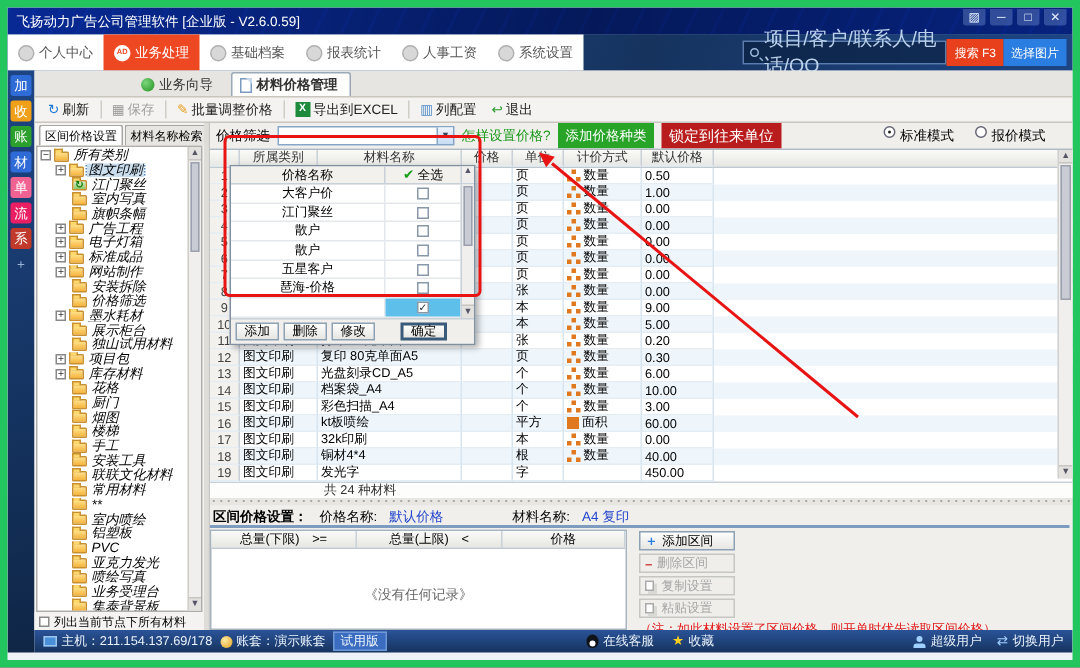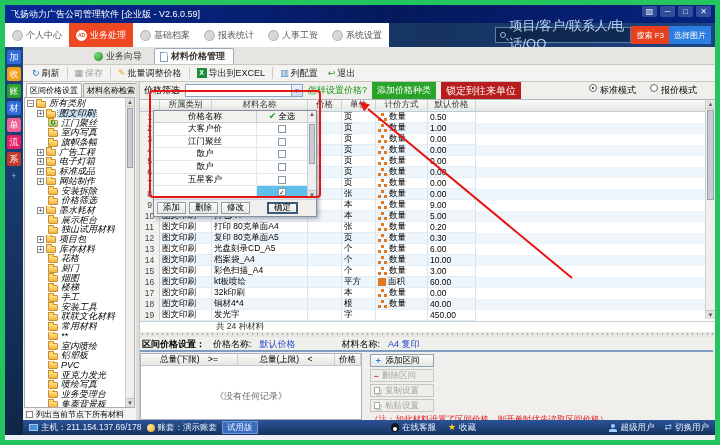--- a/index.html
+++ b/index.html
@@ -101,21 +101,21 @@
   .g-summary{height:11px;display:flex;align-items:center;padding-left:76px;background:#fdfdfb;border-top:1px solid #c8d0d8;color:#333;}
   .g-scroll{position:absolute;right:0;top:0;bottom:11px;width:10px;background:#f0efed;border-left:1px solid #d0d0d0;font-size:6px;color:#556;text-align:center;}
 
   .splith{height:6px;background:#e8e6e2;background-image:radial-gradient(circle,#a8a6a0 18%,transparent 22%);background-size:5px 4px;background-position:center;background-repeat:repeat-x;}
 
   
   .bottompanel{flex:1;background:#f0efec;font-size:9px;display:flex;flex-direction:column;padding:1px 2px 0 0;min-height:0;}
   .bp-title{height:14px;display:flex;gap:8px;align-items:center;border-bottom:2px solid #7e9cc0;padding-left:2px;}
   .blue-link{color:#2244cc;}
   .bp-content{flex:1;display:flex;gap:8px;min-height:0;padding-top:1px;}
-  .bp-table{width:222px;background:#fff;border:1px solid #a8b4c0;display:flex;flex-direction:column;}
+  .bp-table{width:278px;background:#fff;border:1px solid #a8b4c0;display:flex;flex-direction:column;}
   .bp-head{display:flex;height:12px;background:linear-gradient(#fafaf8,#e6e6e2);border-bottom:1px solid #c0c8d0;font-size:8.5px;}
   .bp-hc{border-right:1px solid #c8d0d8;display:flex;align-items:center;justify-content:center;}
   .bh0{width:97px;}.bh1{width:97px;}.bh2{flex:1;}
   .bp-body{flex:1;position:relative;}
   .bp-empty{position:absolute;left:0;right:0;top:45%;text-align:center;color:#666;font-size:9px;}
   .bp-right{flex:1;display:flex;flex-direction:column;padding-top:1px;min-width:0;}
   .bp-btn{width:64px;height:13px;display:flex;align-items:center;gap:3px;font-size:8.5px;border:1px solid #8ea2b6;background:linear-gradient(#fdfdfc,#e6e6e2);margin-bottom:2px;padding:0 3px;white-space:nowrap;}
   .bp-btn.disabled{color:#a6a6a6;border-color:#c6c6c2;background:#efeeea;}
   .bp-plus{color:#2a7de1;font-weight:bold;}
   .bp-minus{color:#d04040;font-weight:bold;}
@@ -783,20 +783,26 @@
                         <span class="pbox"></span>
                       </div>
                     </div>
                     <div class="pp-row">
                       <div class="pp-name">五星客户</div>
                       <div class="pp-chk">
                         <span class="pbox"></span>
                       </div>
                     </div>
                     <div class="pp-row">
+                      <div class="pp-name">琶海-价格</div>
+                      <div class="pp-chk">
+                        <span class="pbox"></span>
+                      </div>
+                    </div>
+                    <div class="pp-row">
                       <div class="pp-name"></div>
                       <div class="pp-chk on">
                         <span class="pbox">✓</span>
                       </div>
                     </div>
                   </div>
                 <div class="pp-scroll">
                   <div class="ts-thumb" style="height:40px"></div>
                   <div class="ts-dn">▼</div>
                 </div>

